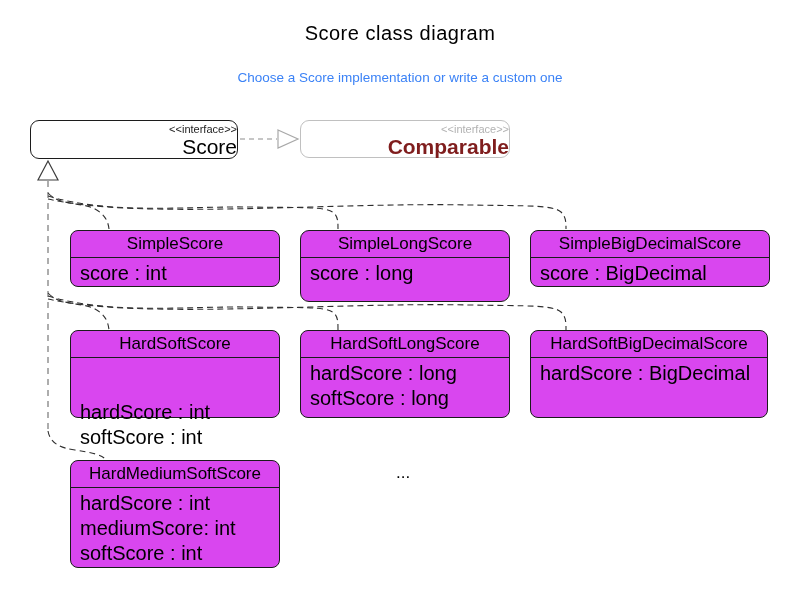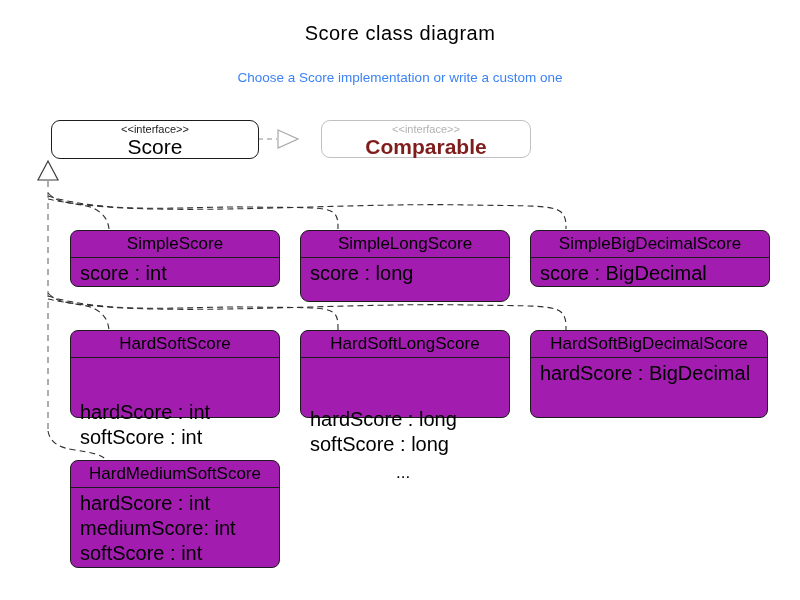--- a/index.html
+++ b/index.html
@@ -20,52 +20,52 @@
     position: absolute; left: 0; top: 70px; width: 800px;
     text-align: center; font-size: 13.5px; color: #3b82f6;
   }
 
   svg.edges { position: absolute; left: 0; top: 0; }
 
   
   .iface {
     position: absolute; box-sizing: border-box;
     border: 1.5px solid #1c1c1c; border-radius: 9px;
-    background: #fff; text-align: center; margin-left: 21px;
+    background: #fff; text-align: right;
   }
   .iface .stereo { font-size: 11px; color: #222; margin-top: 2px; line-height: 13px; }
   .iface .iname { font-size: 21px; color: #000; line-height: 22px; }
   .iface.muted { border-color: #c0c0c0; border-width: 1.3px; }
   .iface.muted .stereo { color: #b2b2b2; }
   .iface.muted .iname { color: #7f1d1d; font-weight: bold; }
   .iface-score { left: 30px; top: 120px; width: 208px; height: 39px; }
   .iface-comparable { left: 300px; top: 120px; width: 210px; height: 38px; }
 
   
   .cls {
     position: absolute; box-sizing: border-box;
     border: 1.2px solid #1c1c1c; border-radius: 8px;
-    background: #a21caf; display: flex; flex-direction: column;
+    background: #d946ef; display: flex; flex-direction: column;
   }
   .cls-name {
     flex: 0 0 auto; height: 26px; line-height: 26px;
     text-align: center; font-size: 17px; color: #000;
     border-bottom: 1.2px solid #1c1c1c;
     white-space: nowrap; overflow: hidden;
   }
   .cls-attrs { flex: 1 1 auto; padding: 3px 6px 0 9px; }
   .cls-attrs .attr {
     font-size: 20px; line-height: 25px; color: #000; white-space: nowrap;
   }
 
   .c0 { left: 70px;  top: 230px; width: 210px; height: 57px; }
   .c1 { left: 300px; top: 230px; width: 210px; height: 72px; border-radius: 9px; }
   .c2 { left: 530px; top: 230px; width: 240px; height: 57px; }
   .c3 { left: 70px;  top: 330px; width: 210px; height: 88px; gap: 39px; }
-  .c4 { left: 300px; top: 330px; width: 210px; height: 88px; gap: 46px; }
+  .c4 { left: 300px; top: 330px; width: 210px; height: 88px; }
   .c5 { left: 530px; top: 330px; width: 238px; height: 88px; }
   .c6 { left: 70px;  top: 460px; width: 210px; height: 108px; }
 
   .ellipsis {
     position: absolute; left: 396px; top: 463px;
     font-size: 17px; color: #000;
   }
 </style>
 </head>
 <body>

